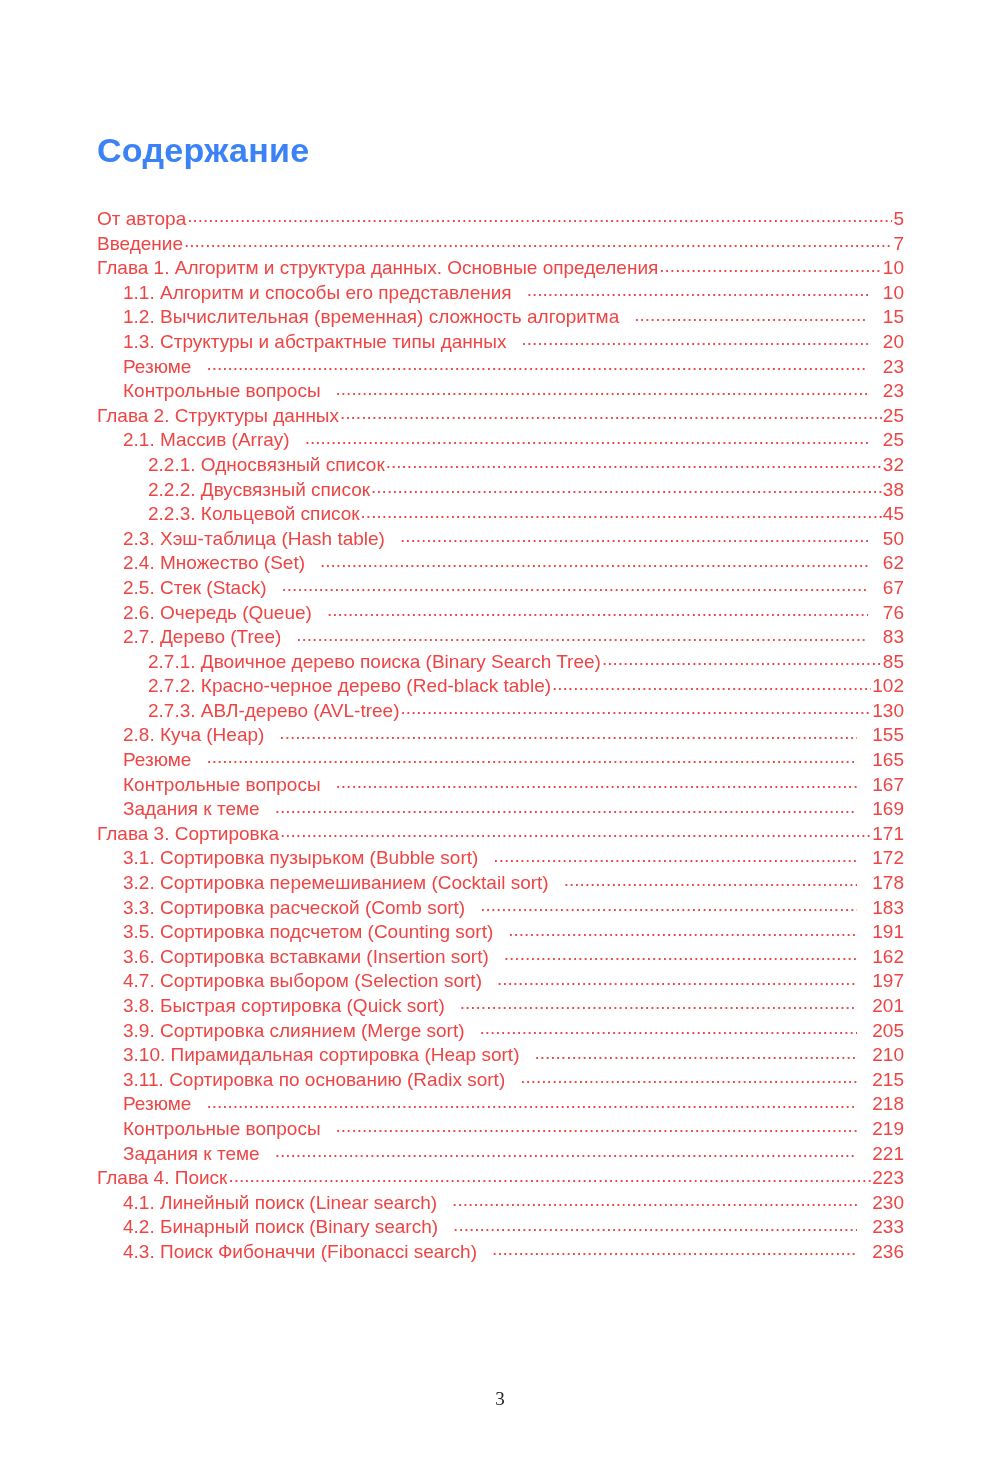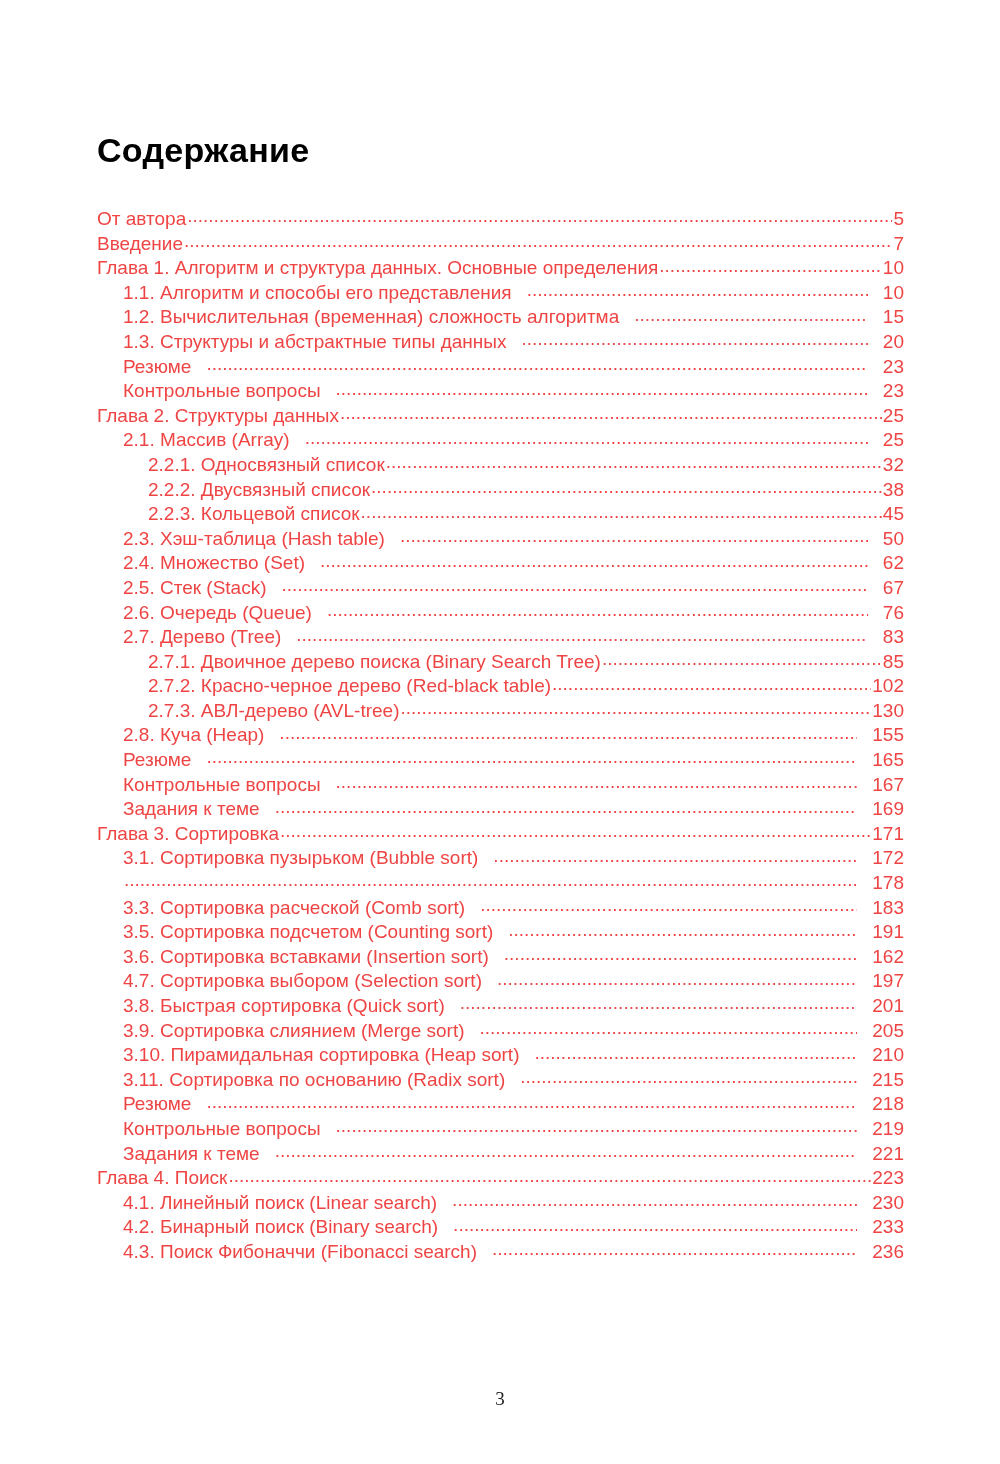--- a/index.html
+++ b/index.html
@@ -1,20 +1,20 @@
 <!DOCTYPE html>
 <html><head>
   <meta charset="utf-8">
   <style>
     html, body { margin: 0; padding: 0; background: #ffffff; }
     body { width: 1000px; height: 1464px; position: relative; overflow: hidden; }
     .page-title {
       position: absolute; left: 97px; top: 108px;
       font-family: "Liberation Sans", sans-serif; font-weight: bold;
-      font-size: 34px; color: #000000; letter-spacing: 0.3px;
+      font-size: 34px; color: #3b82f6; letter-spacing: 0.3px;
     }
     .toc {
       position: absolute; left: 97px; top: 206px; width: 807px;
       font-family: "Liberation Sans", sans-serif; font-size: 19px; color: #ef4444;
     }
     .toc-row {
       display: flex; align-items: baseline; height: 24.6px; line-height: 24.6px;
       white-space: nowrap; overflow: hidden;
     }
     .toc-row.l1 { padding-left: 0; }
@@ -170,20 +170,21 @@
     <span class="toc-title">Глава 3. Сортировка</span>
     <span class="toc-dots"></span>
     <span class="toc-page">171</span>
   </div>
     <div class="toc-row l2">
     <span class="toc-title">3.1. Сортировка пузырьком (Bubble sort)</span>
     <span class="toc-dots"></span>
     <span class="toc-page">172</span>
   </div>
     <div class="toc-row l2">
+    <span class="toc-title">3.2. Сортировка перемешиванием (Cocktail sort)</span>
     <span class="toc-dots"></span>
     <span class="toc-page">178</span>
   </div>
     <div class="toc-row l2">
     <span class="toc-title">3.3. Сортировка расческой (Comb sort)</span>
     <span class="toc-dots"></span>
     <span class="toc-page">183</span>
   </div>
     <div class="toc-row l2">
     <span class="toc-title">3.5. Сортировка подсчетом (Counting sort)</span>

